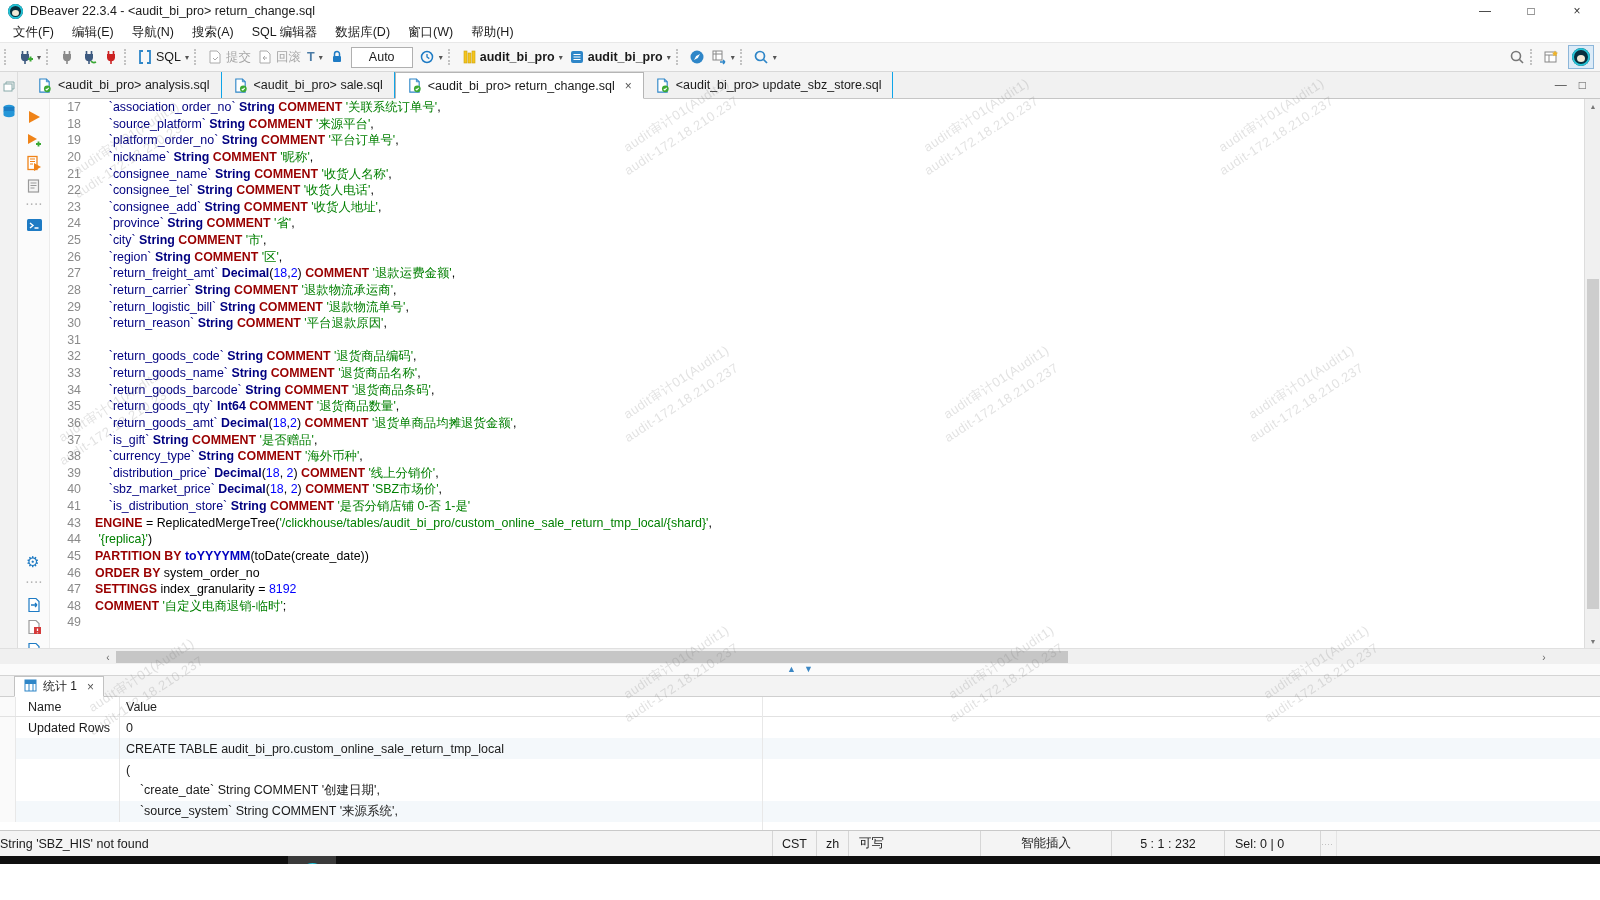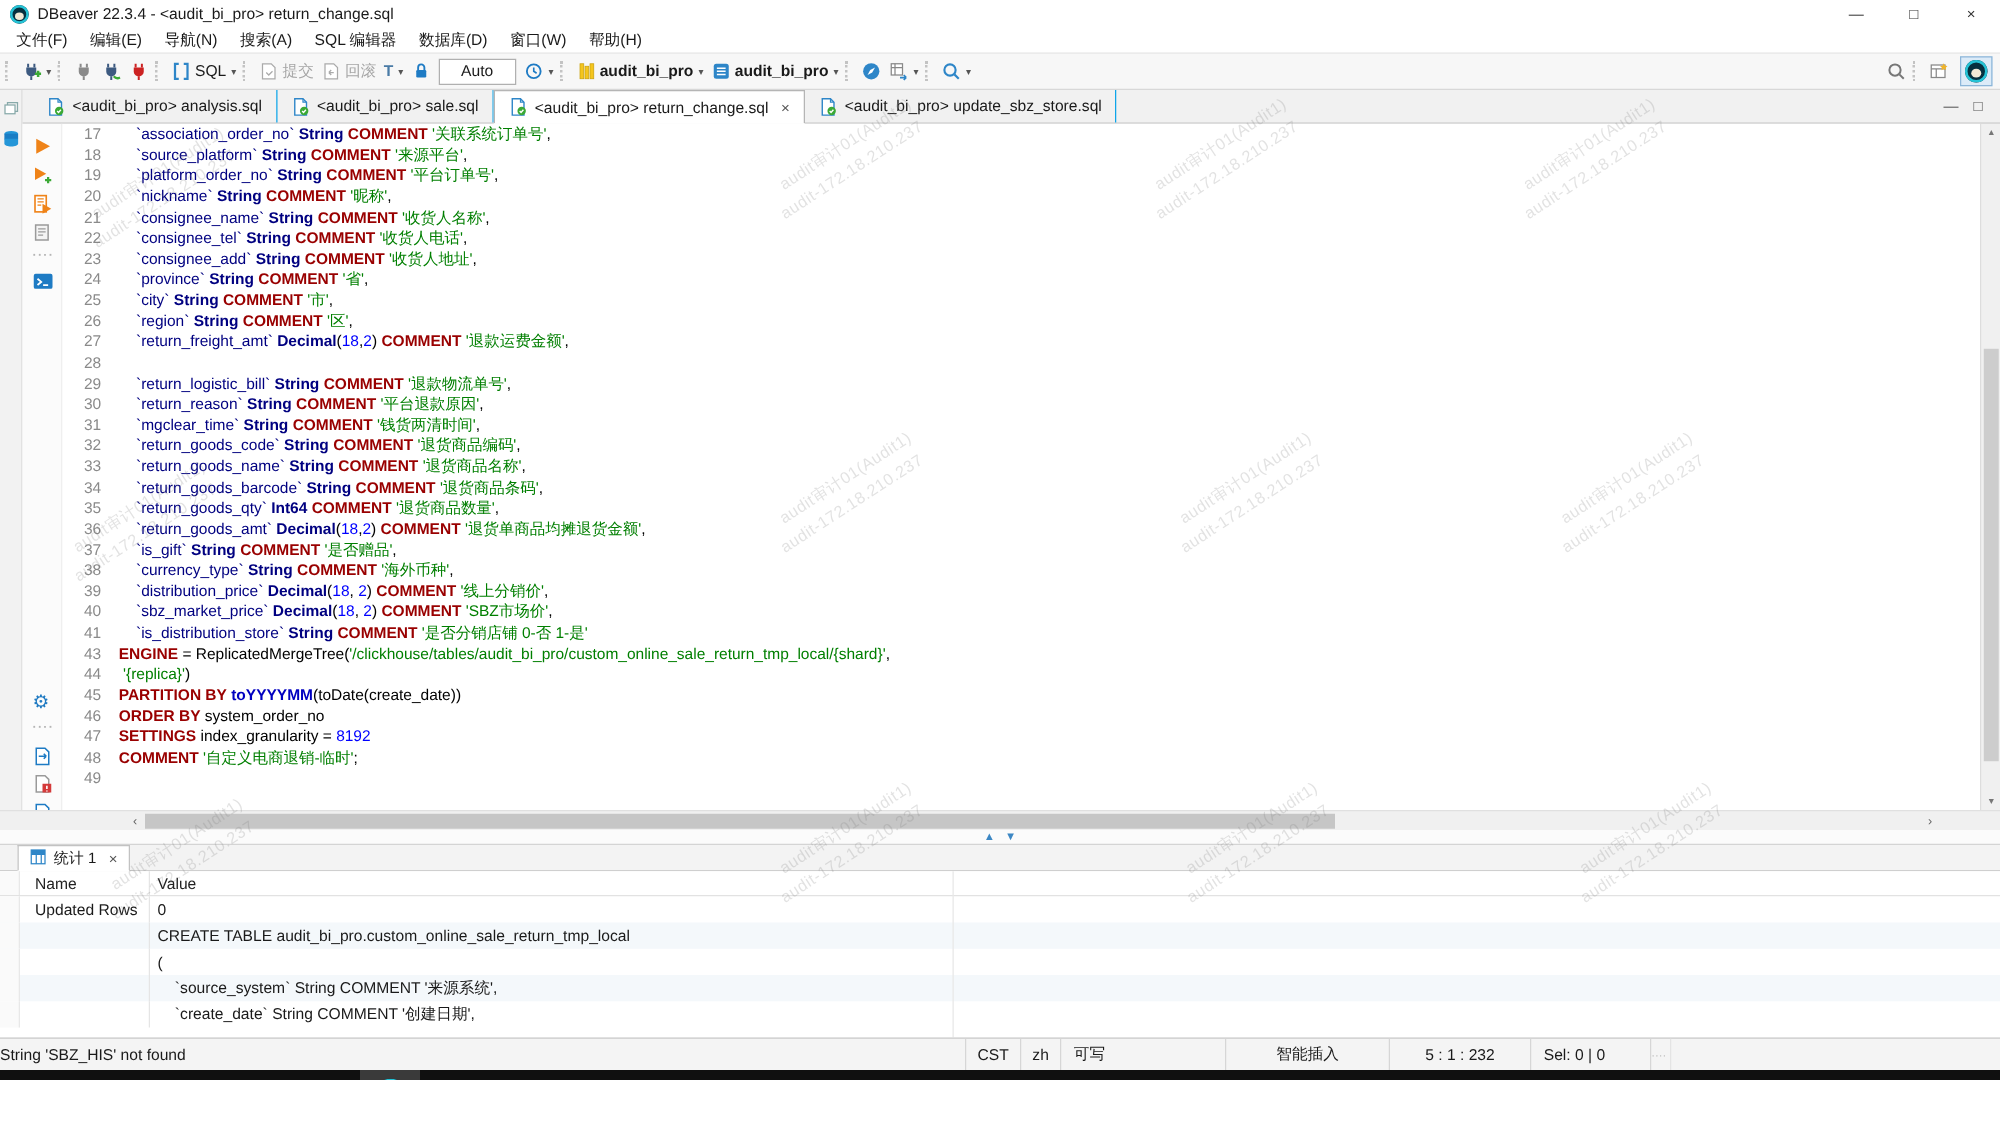--- a/index.html
+++ b/index.html
@@ -386,24 +386,24 @@
         <div class="line"><span class="ln">18</span><span class="codetext"><span class="sp">    </span><span class="si">`source_platform`</span><span class="sp"> </span><span class="st">String</span><span class="sp"> </span><span class="sk">COMMENT</span><span class="sp"> </span><span class="ss">'来源平台'</span><span class="sp">,</span></span></div>
         <div class="line"><span class="ln">19</span><span class="codetext"><span class="sp">    </span><span class="si">`platform_order_no`</span><span class="sp"> </span><span class="st">String</span><span class="sp"> </span><span class="sk">COMMENT</span><span class="sp"> </span><span class="ss">'平台订单号'</span><span class="sp">,</span></span></div>
         <div class="line"><span class="ln">20</span><span class="codetext"><span class="sp">    </span><span class="si">`nickname`</span><span class="sp"> </span><span class="st">String</span><span class="sp"> </span><span class="sk">COMMENT</span><span class="sp"> </span><span class="ss">'昵称'</span><span class="sp">,</span></span></div>
         <div class="line"><span class="ln">21</span><span class="codetext"><span class="sp">    </span><span class="si">`consignee_name`</span><span class="sp"> </span><span class="st">String</span><span class="sp"> </span><span class="sk">COMMENT</span><span class="sp"> </span><span class="ss">'收货人名称'</span><span class="sp">,</span></span></div>
         <div class="line"><span class="ln">22</span><span class="codetext"><span class="sp">    </span><span class="si">`consignee_tel`</span><span class="sp"> </span><span class="st">String</span><span class="sp"> </span><span class="sk">COMMENT</span><span class="sp"> </span><span class="ss">'收货人电话'</span><span class="sp">,</span></span></div>
         <div class="line"><span class="ln">23</span><span class="codetext"><span class="sp">    </span><span class="si">`consignee_add`</span><span class="sp"> </span><span class="st">String</span><span class="sp"> </span><span class="sk">COMMENT</span><span class="sp"> </span><span class="ss">'收货人地址'</span><span class="sp">,</span></span></div>
         <div class="line"><span class="ln">24</span><span class="codetext"><span class="sp">    </span><span class="si">`province`</span><span class="sp"> </span><span class="st">String</span><span class="sp"> </span><span class="sk">COMMENT</span><span class="sp"> </span><span class="ss">'省'</span><span class="sp">,</span></span></div>
         <div class="line"><span class="ln">25</span><span class="codetext"><span class="sp">    </span><span class="si">`city`</span><span class="sp"> </span><span class="st">String</span><span class="sp"> </span><span class="sk">COMMENT</span><span class="sp"> </span><span class="ss">'市'</span><span class="sp">,</span></span></div>
         <div class="line"><span class="ln">26</span><span class="codetext"><span class="sp">    </span><span class="si">`region`</span><span class="sp"> </span><span class="st">String</span><span class="sp"> </span><span class="sk">COMMENT</span><span class="sp"> </span><span class="ss">'区'</span><span class="sp">,</span></span></div>
         <div class="line"><span class="ln">27</span><span class="codetext"><span class="sp">    </span><span class="si">`return_freight_amt`</span><span class="sp"> </span><span class="st">Decimal</span><span class="sp">(</span><span class="sn">18</span><span class="sp">,</span><span class="sn">2</span><span class="sp">) </span><span class="sk">COMMENT</span><span class="sp"> </span><span class="ss">'退款运费金额'</span><span class="sp">,</span></span></div>
-        <div class="line"><span class="ln">28</span></div>
+        <div class="line"><span class="ln">28</span><span class="codetext"><span class="sp">    </span><span class="si">`return_carrier`</span><span class="sp"> </span><span class="st">String</span><span class="sp"> </span><span class="sk">COMMENT</span><span class="sp"> </span><span class="ss">'退款物流承运商'</span><span class="sp">,</span></span></div>
         <div class="line"><span class="ln">29</span><span class="codetext"><span class="sp">    </span><span class="si">`return_logistic_bill`</span><span class="sp"> </span><span class="st">String</span><span class="sp"> </span><span class="sk">COMMENT</span><span class="sp"> </span><span class="ss">'退款物流单号'</span><span class="sp">,</span></span></div>
         <div class="line"><span class="ln">30</span><span class="codetext"><span class="sp">    </span><span class="si">`return_reason`</span><span class="sp"> </span><span class="st">String</span><span class="sp"> </span><span class="sk">COMMENT</span><span class="sp"> </span><span class="ss">'平台退款原因'</span><span class="sp">,</span></span></div>
-        <div class="line"><span class="ln">31</span><span class="codetext"><span class="sp">    </span><span class="si">`mgclear_time`</span><span class="sp"> </span><span class="st">String</span><span class="sp"> </span><span class="sk">COMMENT</span><span class="sp"> </span><span class="ss">'钱货两清时间'</span><span class="sp">,</span></span></div>
+        <div class="line"><span class="ln">31</span></div>
         <div class="line"><span class="ln">32</span><span class="codetext"><span class="sp">    </span><span class="si">`return_goods_code`</span><span class="sp"> </span><span class="st">String</span><span class="sp"> </span><span class="sk">COMMENT</span><span class="sp"> </span><span class="ss">'退货商品编码'</span><span class="sp">,</span></span></div>
         <div class="line"><span class="ln">33</span><span class="codetext"><span class="sp">    </span><span class="si">`return_goods_name`</span><span class="sp"> </span><span class="st">String</span><span class="sp"> </span><span class="sk">COMMENT</span><span class="sp"> </span><span class="ss">'退货商品名称'</span><span class="sp">,</span></span></div>
         <div class="line"><span class="ln">34</span><span class="codetext"><span class="sp">    </span><span class="si">`return_goods_barcode`</span><span class="sp"> </span><span class="st">String</span><span class="sp"> </span><span class="sk">COMMENT</span><span class="sp"> </span><span class="ss">'退货商品条码'</span><span class="sp">,</span></span></div>
         <div class="line"><span class="ln">35</span><span class="codetext"><span class="sp">    </span><span class="si">`return_goods_qty`</span><span class="sp"> </span><span class="st">Int64</span><span class="sp"> </span><span class="sk">COMMENT</span><span class="sp"> </span><span class="ss">'退货商品数量'</span><span class="sp">,</span></span></div>
         <div class="line"><span class="ln">36</span><span class="codetext"><span class="sp">    </span><span class="si">`return_goods_amt`</span><span class="sp"> </span><span class="st">Decimal</span><span class="sp">(</span><span class="sn">18</span><span class="sp">,</span><span class="sn">2</span><span class="sp">) </span><span class="sk">COMMENT</span><span class="sp"> </span><span class="ss">'退货单商品均摊退货金额'</span><span class="sp">,</span></span></div>
         <div class="line"><span class="ln">37</span><span class="codetext"><span class="sp">    </span><span class="si">`is_gift`</span><span class="sp"> </span><span class="st">String</span><span class="sp"> </span><span class="sk">COMMENT</span><span class="sp"> </span><span class="ss">'是否赠品'</span><span class="sp">,</span></span></div>
         <div class="line"><span class="ln">38</span><span class="codetext"><span class="sp">    </span><span class="si">`currency_type`</span><span class="sp"> </span><span class="st">String</span><span class="sp"> </span><span class="sk">COMMENT</span><span class="sp"> </span><span class="ss">'海外币种'</span><span class="sp">,</span></span></div>
         <div class="line"><span class="ln">39</span><span class="codetext"><span class="sp">    </span><span class="si">`distribution_price`</span><span class="sp"> </span><span class="st">Decimal</span><span class="sp">(</span><span class="sn">18</span><span class="sp">, </span><span class="sn">2</span><span class="sp">) </span><span class="sk">COMMENT</span><span class="sp"> </span><span class="ss">'线上分销价'</span><span class="sp">,</span></span></div>
         <div class="line"><span class="ln">40</span><span class="codetext"><span class="sp">    </span><span class="si">`sbz_market_price`</span><span class="sp"> </span><span class="st">Decimal</span><span class="sp">(</span><span class="sn">18</span><span class="sp">, </span><span class="sn">2</span><span class="sp">) </span><span class="sk">COMMENT</span><span class="sp"> </span><span class="ss">'SBZ市场价'</span><span class="sp">,</span></span></div>
         <div class="line"><span class="ln">41</span><span class="codetext"><span class="sp">    </span><span class="si">`is_distribution_store`</span><span class="sp"> </span><span class="st">String</span><span class="sp"> </span><span class="sk">COMMENT</span><span class="sp"> </span><span class="ss">'是否分销店铺 0-否 1-是'</span></span></div>
@@ -460,29 +460,29 @@
         <div class="rrow alt">
           <span class="rgut"></span>
           <span class="rname"></span>
           <span class="rvalue">CREATE TABLE audit_bi_pro.custom_online_sale_return_tmp_local</span>
         </div>
         <div class="rrow">
           <span class="rgut"></span>
           <span class="rname"></span>
           <span class="rvalue">(</span>
         </div>
+        <div class="rrow">
+          <span class="rgut"></span>
+          <span class="rname"></span>
+          <span class="rvalue">    `create_date` String COMMENT '创建日期',</span>
+        </div>
         <div class="rrow alt">
           <span class="rgut"></span>
           <span class="rname"></span>
           <span class="rvalue">    `source_system` String COMMENT '来源系统',</span>
-        </div>
-        <div class="rrow">
-          <span class="rgut"></span>
-          <span class="rname"></span>
-          <span class="rvalue">    `create_date` String COMMENT '创建日期',</span>
         </div>
       </div>
     <div id="valcol2"></div>
   </div>
 
   <div id="statusbar">
     <span class="msg">String 'SBZ_HIS' not found</span>
     <span style="display:flex;align-items:stretch">
         <span class="seg seg0">CST</span>
         <span class="seg seg1">zh</span>

